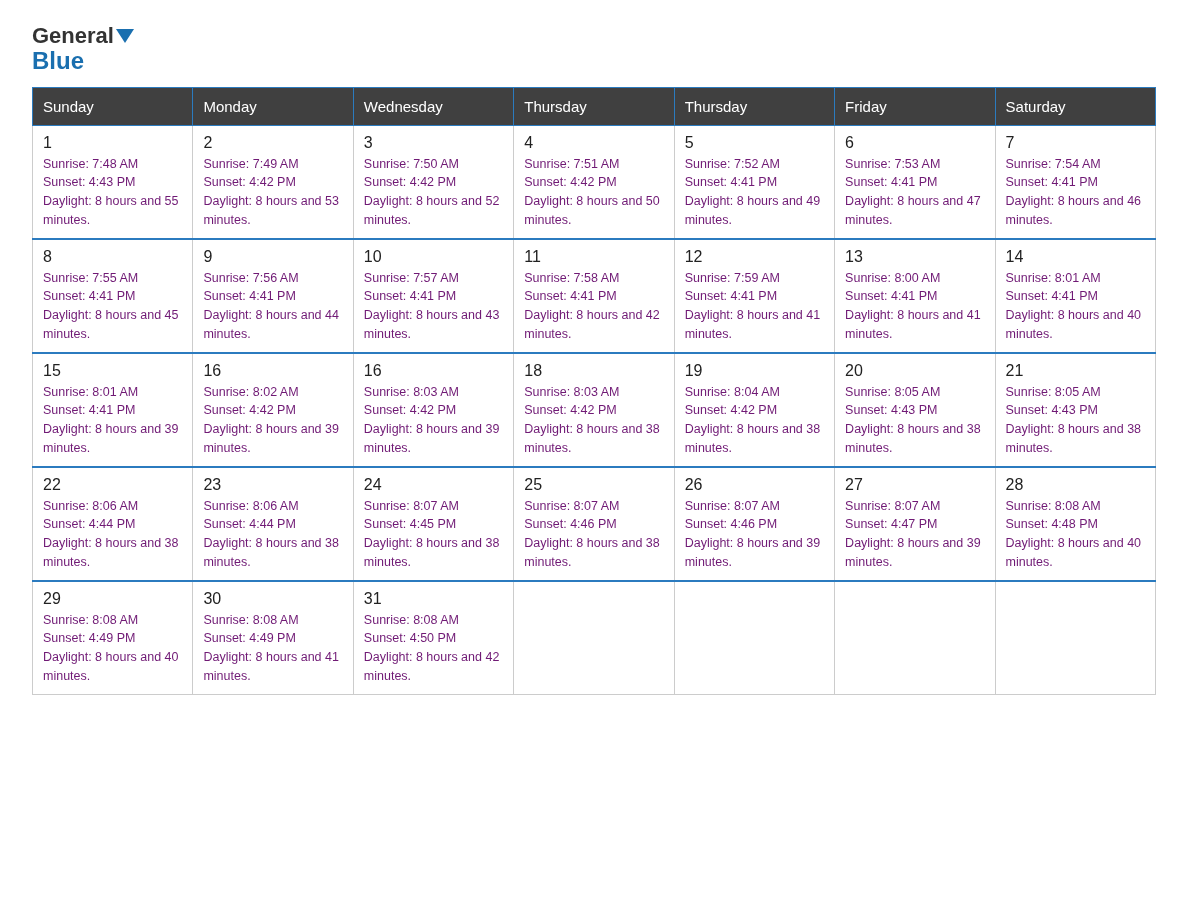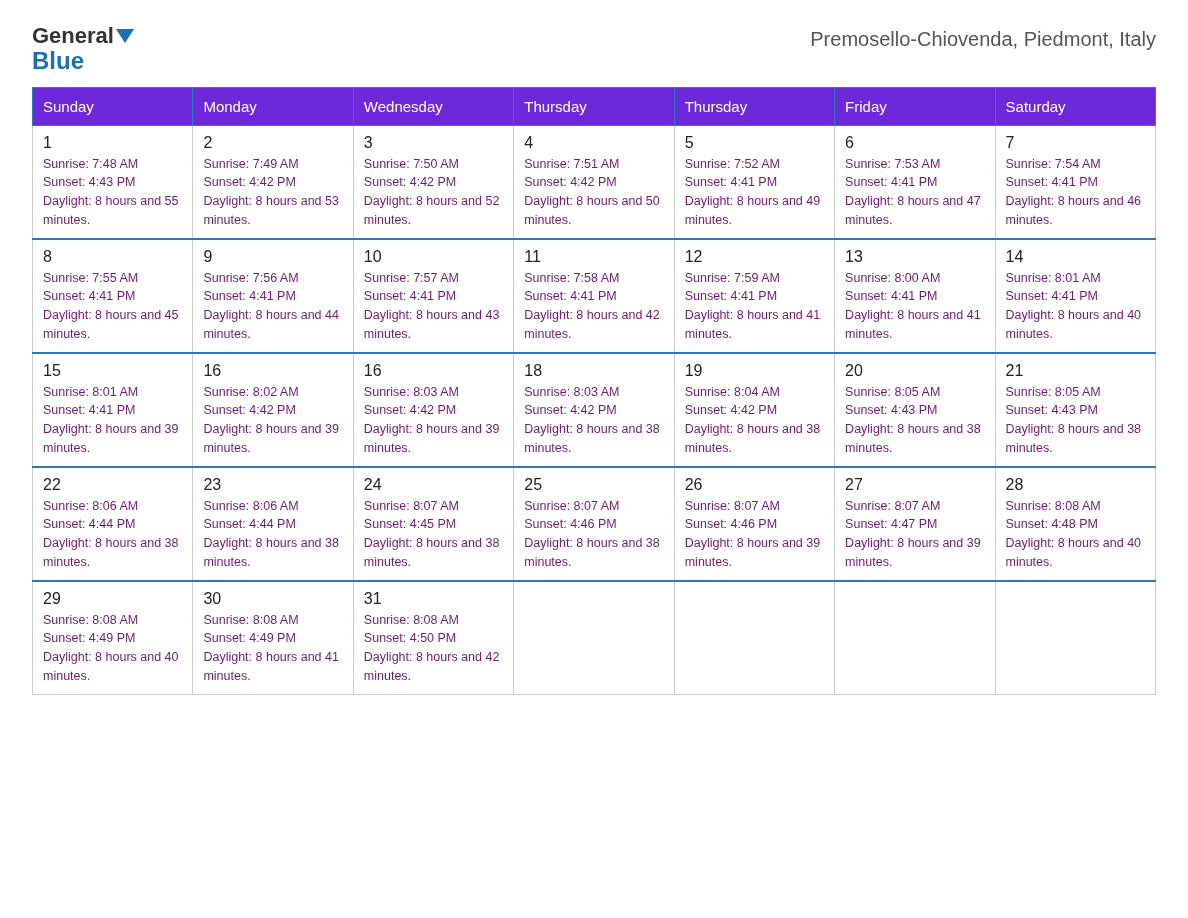--- a/index.html
+++ b/index.html
@@ -51,21 +51,21 @@
       font-size: 20px;
       color: #555;
       margin-top: 4px;
     }
     table {
       width: 100%;
       border-collapse: collapse;
       margin-top: 8px;
     }
     thead tr th {
-      background-color: #6d28d9;
+      background-color: #404040;
       color: #fff;
       font-size: 15px;
       font-weight: normal;
       padding: 10px 10px;
       text-align: left;
       border: 1px solid #2b7bbf;
     }
     tbody tr td {
       vertical-align: top;
       padding: 8px 10px;
@@ -102,21 +102,20 @@
 
 <div class="header">
   <div class="logo">
     <div style="display:flex;align-items:center;">
       <span class="logo-text">General</span>
       <span class="logo-triangle"></span>
     </div>
     <span class="logo-text blue" style="color:#1a6faf;font-size:24px;font-weight:bold;">Blue</span>
   </div>
   <div class="title-section">
-    <div class="location">Premosello-Chiovenda, Piedmont, Italy</div>
   </div>
 </div>
 
 <table>
   <thead>
     <tr>
     <th>Sunday</th>
         <th>Monday</th>
         <th>Wednesday</th>
         <th>Thursday</th>

